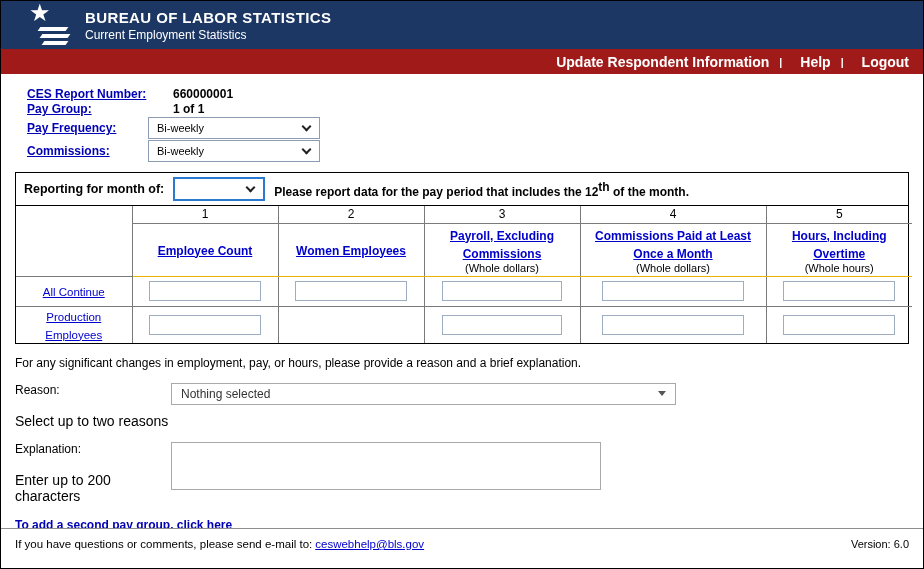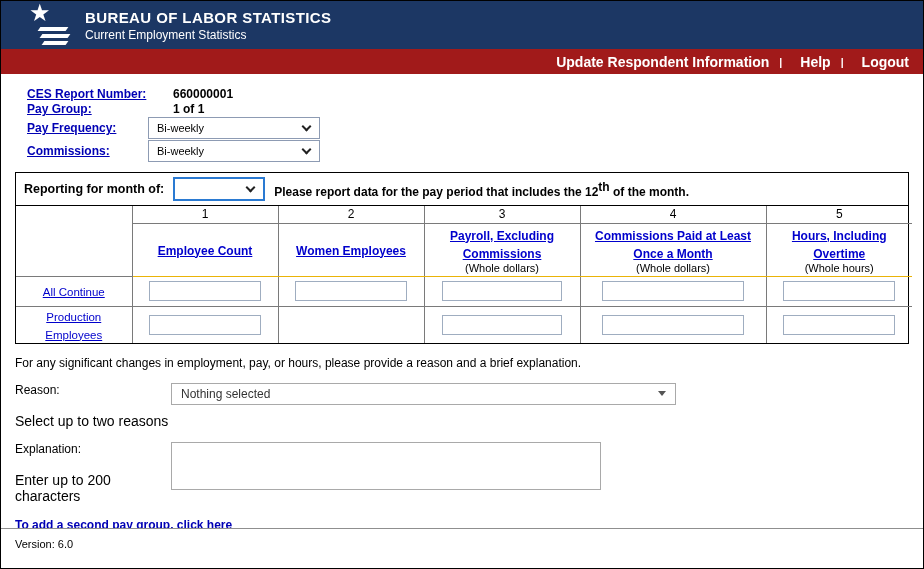--- a/index.html
+++ b/index.html
@@ -223,16 +223,19 @@
       <div class="field-hint">Enter up to 200 characters</div>
     </div>
     <textarea class="explanation" style=""></textarea>
   </div>
 
   <a class="add-group-link">To add a second pay group, click here</a>
 
   <button class="continue-btn">Continue</button>
 
   <footer class="footer">
+    <div class="footer-left">
+      <span>If you have questions or comments, please send e-mail to:</span><a>ceswebhelp@bls.gov</a>
+    </div>
     <span class="version">Version: 6.0</span>
   </footer>
 
 </div>
 
 </body></html>

